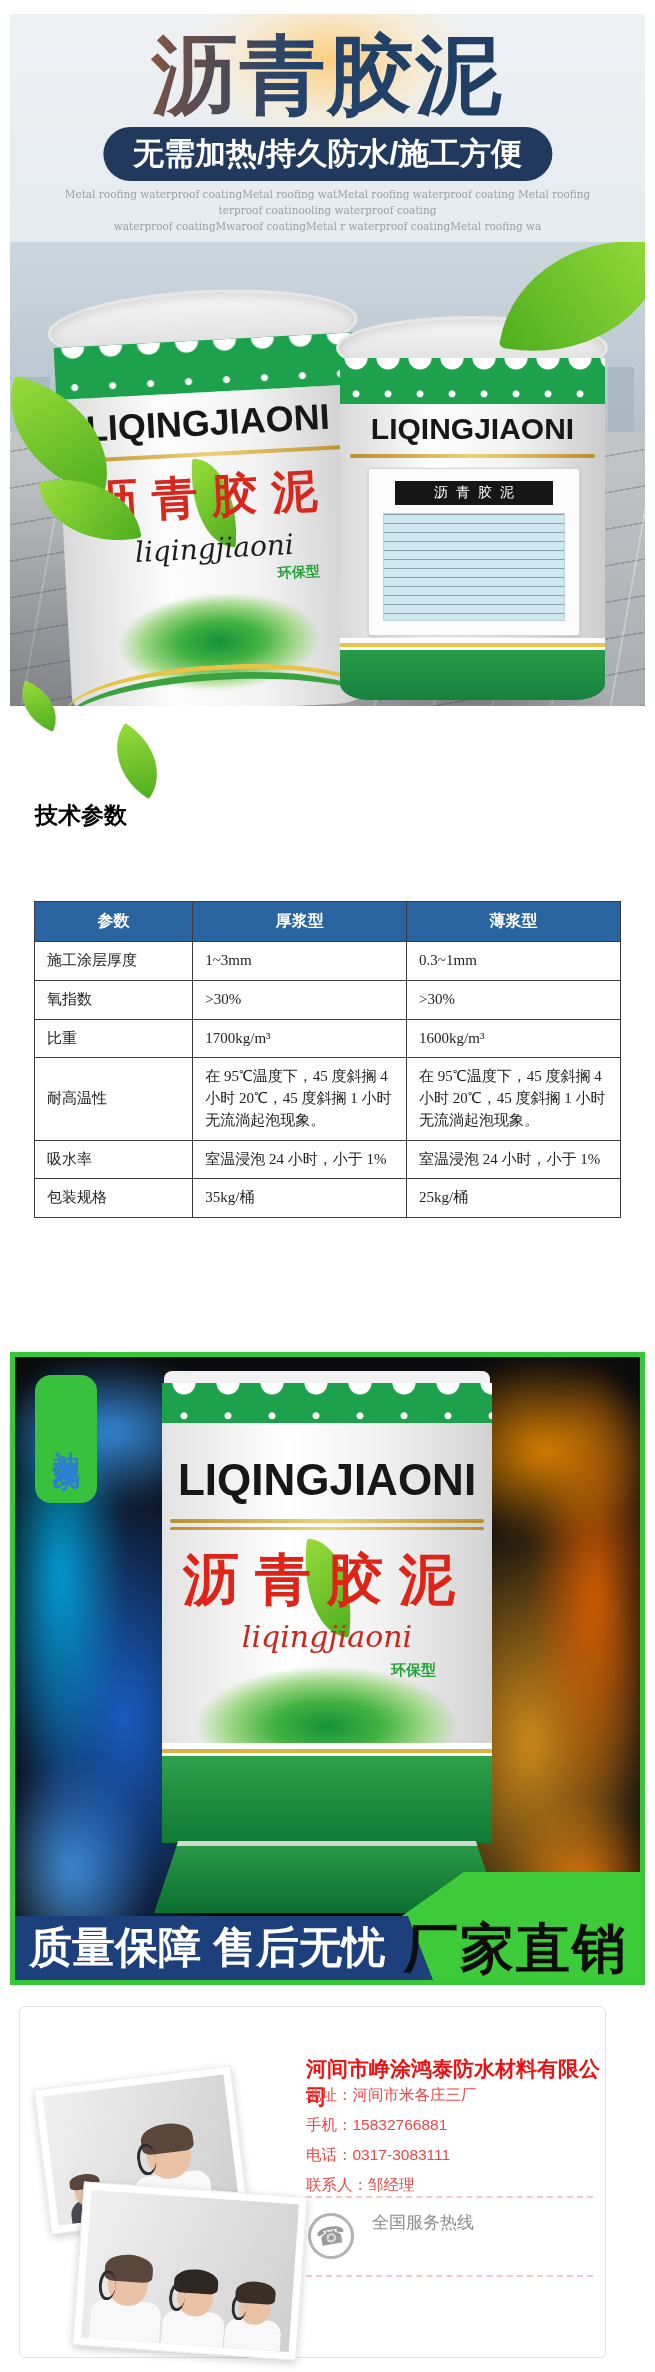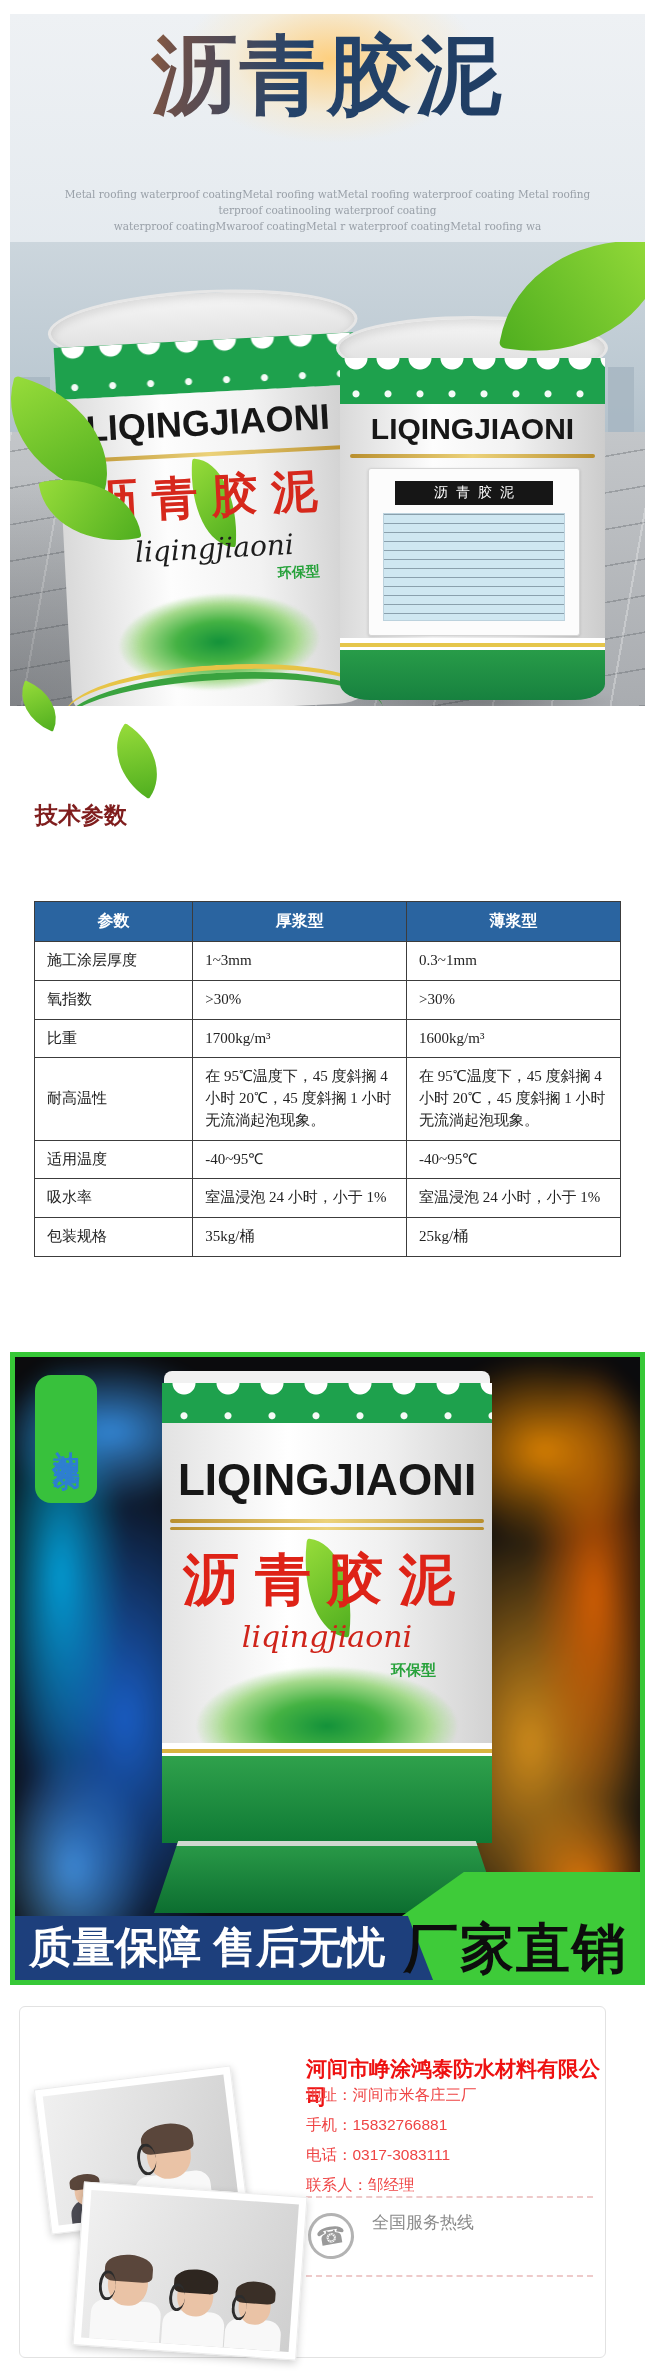--- a/index.html
+++ b/index.html
@@ -60,21 +60,21 @@
         box-shadow:0 1px 3px rgba(0,0,0,.15);}
   .label-head{margin:12px auto 8px;width:150px;background:#161616;color:#fff;font-size:14px;
         letter-spacing:8px;text-align:center;padding:3px 0 3px 8px;}
   .label-body{margin:0 14px;height:106px;background:#cfe7f1;border:1px solid #bcd2dd;
         background-image:repeating-linear-gradient(180deg,rgba(70,90,105,.5) 0 1px,transparent 1px 9px);}
   .greenband{position:absolute;left:0;right:0;bottom:0;background:linear-gradient(180deg,#2ca24b,#17813f);
         border-bottom-left-radius:30px 16px;border-bottom-right-radius:30px 16px;
         box-shadow:inset 0 5px 0 #ffffff, inset 0 9px 0 #e5c64b, inset 0 12px 0 #ffffff;}
 
   
-  .specs-heading{position:absolute;top:800px;left:35px;font-size:23px;font-weight:bold;color:#7f1d1d;}
+  .specs-heading{position:absolute;top:800px;left:35px;font-size:23px;font-weight:bold;color:#000000;}
   .specs-intro{position:absolute;top:856px;left:35px;width:585px;font-size:15.5px;color:#333;}
   #spec-table{position:absolute;top:901px;left:34px;width:587px;border-collapse:collapse;
         font-family:"Liberation Serif",serif;font-size:15px;color:#222;}
   #spec-table th{background:#2a64a0;color:#ffffff;font-size:16px;font-weight:bold;
         border:1px solid #3c3c3c;padding:9px 10px;}
   #spec-table td{border:1px solid #3c3c3c;padding:8px 12px;vertical-align:middle;line-height:1.45;}
   #spec-table col.c1{width:27%;} #spec-table col.c2{width:36.5%;} #spec-table col.c3{width:36.5%;}
 
   
   #showcase{position:absolute;top:1352px;left:10px;width:635px;height:633px;
@@ -138,20 +138,21 @@
         font-size:31px;color:#c32222;}
 </style>
 </head>
 <body>
 
 <div id="page">
 
   <div id="hero">
     <div class="flare"></div>
     <div class="hero-title">沥青胶泥</div>
+    <div class="hero-pill">无需加热/持久防水/施工方便</div>
     <div class="hero-tagline">
       <div>Metal roofing waterproof coatingMetal roofing watMetal roofing waterproof coating Metal roofing</div>
       <div>terproof coatinooling waterproof coating</div>
       <div>waterproof coatingMwaroof coatingMetal r waterproof coatingMetal roofing wa</div>
     </div>
 
     <div class="hero-photo">
       <div class="sky">
         <div class="bldg" style="left:10px;width:30px;height:60px;background:#a7b6c2;"></div>
         <div class="bldg" style="left:48px;width:22px;height:90px;background:#9fb0be;"></div>
@@ -233,25 +234,20 @@
           <td>比重</td>
           <td>1700kg/m³</td>
           <td>1600kg/m³</td>
         </tr>
         <tr>
           <td>耐高温性</td>
           <td>在 95℃温度下，45 度斜搁 4 小时 20℃，45 度斜搁 1 小时无流淌起泡现象。</td>
           <td>在 95℃温度下，45 度斜搁 4 小时 20℃，45 度斜搁 1 小时无流淌起泡现象。</td>
         </tr>
         <tr>
-          <td>适用温度</td>
-          <td>-40~95℃</td>
-          <td>-40~95℃</td>
-        </tr>
-        <tr>
           <td>吸水率</td>
           <td>室温浸泡 24 小时，小于 1%</td>
           <td>室温浸泡 24 小时，小于 1%</td>
         </tr>
         <tr>
           <td>包装规格</td>
           <td>35kg/桶</td>
           <td>25kg/桶</td>
         </tr>
       </tbody>

